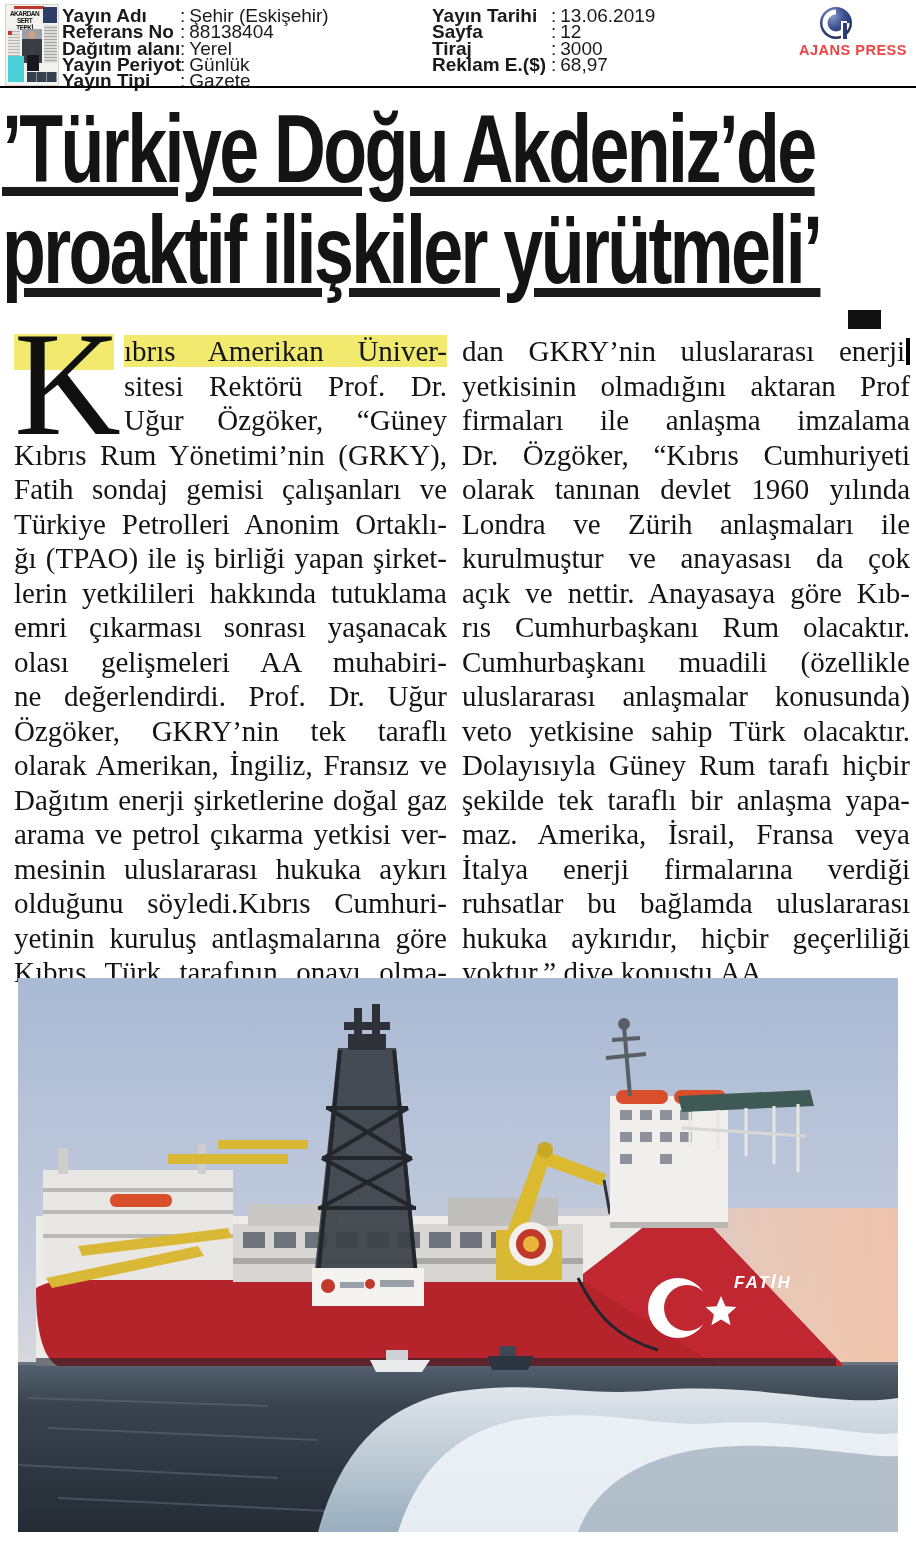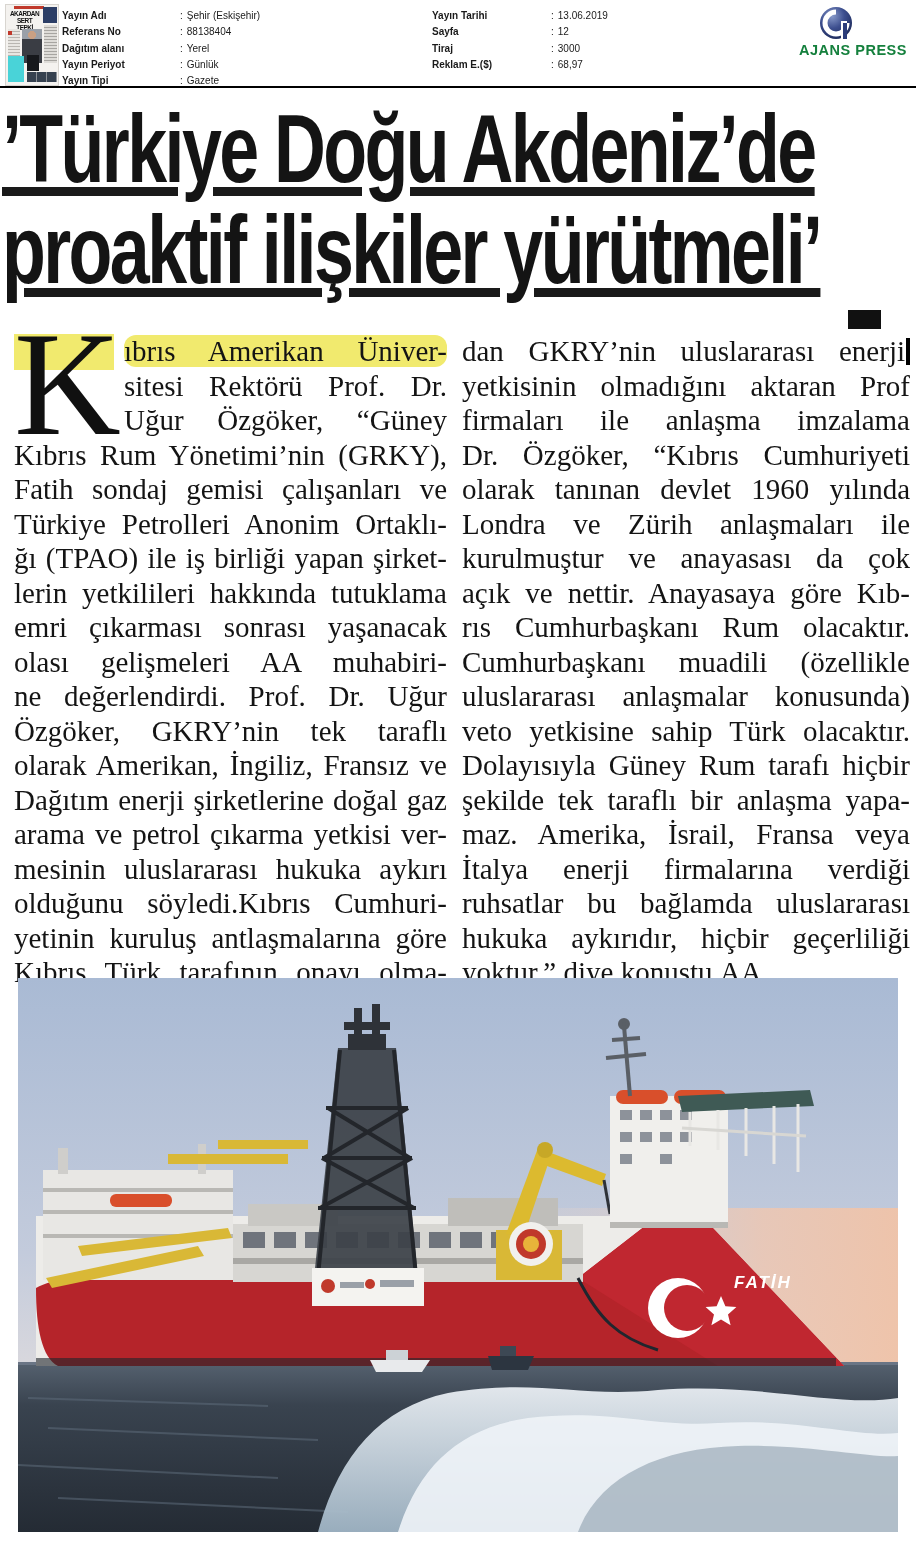--- a/index.html
+++ b/index.html
@@ -26,29 +26,29 @@
     background:
       radial-gradient(circle at 50% 18%, #c9a083 0 4px, transparent 4px),
       linear-gradient(#9aa0a8 0 10px,#3a3d44 10px);
   }
   .thumb-colL{position:absolute;top:24px;left:2px;width:12px;height:34px;background:repeating-linear-gradient(#e8e6e2 0 2px,#b9b6b1 2px 3px);}
   .thumb-colL::before{content:"";position:absolute;top:2px;left:0;width:4px;height:4px;background:#c0392b;}
   .thumb-colR{position:absolute;top:20px;right:1px;width:13px;height:38px;background:repeating-linear-gradient(#dedcd8 0 2px,#a7a5a1 2px 3px);}
   .thumb-cyan{position:absolute;bottom:3px;left:2px;width:16px;height:26px;background:#49d3d8;}
   .thumb-black{position:absolute;bottom:14px;left:21px;width:12px;height:16px;background:#16181c;}
   .thumb-bot{position:absolute;bottom:3px;right:1px;width:30px;height:10px;background:repeating-linear-gradient(90deg,#36414f 0 9px,#8b9097 9px 10px);}
-  .meta-block{position:absolute;top:8px;font-size:10px;line-height:16.3px;white-space:nowrap;}
+  .meta-block{position:absolute;top:8px;font-size:19px;line-height:16.3px;white-space:nowrap;}
   .meta-left{left:62px;}
   .meta-right{left:432px;}
   .mlabel{display:inline-block;font-weight:bold;color:#1a1a1a;}
   .meta-left .mlabel{width:118px;}
   .meta-right .mlabel{width:119px;}
   .msep{display:inline-block;margin-right:4px;}
   .logo{position:absolute;top:6px;left:796px;width:114px;height:54px;}
-  .logo-text{position:absolute;top:36px;left:0;width:114px;text-align:center;font-size:14.5px;font-weight:bold;color:#15803d;letter-spacing:.5px;}
+  .logo-text{position:absolute;top:36px;left:0;width:114px;text-align:center;font-size:14.5px;font-weight:bold;color:#ef4444;letter-spacing:.5px;}
   
   .headline{position:absolute;top:98px;left:2px;width:906px;height:235px;overflow:hidden;text-decoration:underline;}
   .headline .hl{
     white-space:nowrap;font-weight:bold;color:#141414;
     font-size:97px;line-height:101px;letter-spacing:-3.5px;
     transform:scaleX(.74);transform-origin:0 0;
     font-family:"Liberation Sans",sans-serif;
   }
   .headline-square{position:absolute;top:212px;left:846px;width:33px;height:19px;background:#111;}
   
@@ -56,21 +56,21 @@
   .col1{left:14px;width:433px;}
   .col2{left:462px;width:448px;}
   .jline{height:34.5px;line-height:34.5px;text-align:justify;text-align-last:justify;white-space:nowrap;overflow:visible;}
   .jline.plain{text-align-last:left;}
   .dropcap{
     float:left;width:100px;height:103px;margin-right:10px;
     font-size:148px;line-height:100px;font-family:"Liberation Serif","DejaVu Serif",serif;
     color:#101010;text-align:center;
     background:linear-gradient(to bottom,#f1ea6e 0 36px,transparent 36px);
   }
-  .hl-mark{background:#f1ea6e;border-radius:12px;}
+  .hl-mark{background:#f1ea6e;}
   .cursor-bar{display:inline-block;width:4px;height:27px;background:#000;vertical-align:-4px;margin-left:1px;}
   
   .photo{position:absolute;top:978px;left:18px;width:880px;height:554px;background:#ec4899;}
   .photo svg{display:block;}
 </style>
 </head>
 <body>
 
 <div class="header">
 

